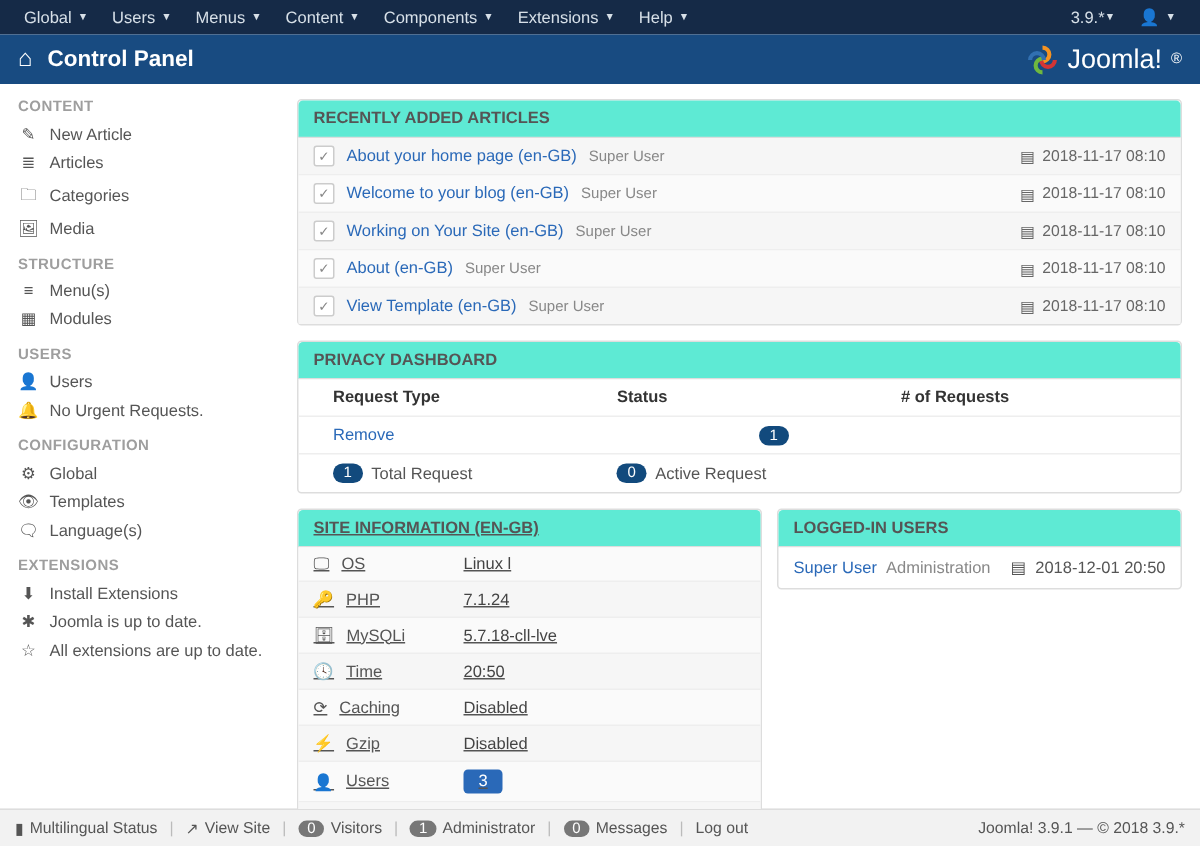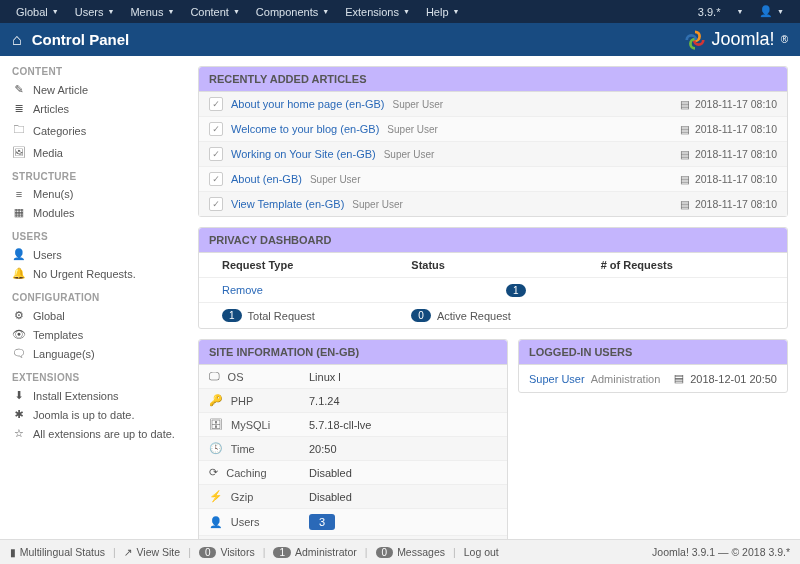--- a/index.html
+++ b/index.html
@@ -5,21 +5,21 @@
 *{box-sizing:border-box;margin:0;padding:0;font-family:"Helvetica Neue",Helvetica,Arial,sans-serif;}
 html,body{height:100%;}
 body{font-size:12px;color:#555;background:#fff;width:800px;height:564px;overflow:hidden;position:relative;}
 
 
 .top-menu{background:#152a47;color:#d7e0e8;height:23px;display:flex;align-items:center;padding:0 8px;font-size:11px;}
 .top-menu .menu-items{display:flex;gap:0;}
 .top-menu .menu-item{padding:0 8px;display:flex;align-items:center;gap:4px;cursor:pointer;}
 .top-menu .caret{font-size:7px;}
 .top-menu .spacer{flex:1;}
-.top-menu .ver{display:flex;align-items:center;gap:16px;padding:0 8px;}
+.top-menu .ver{display:flex;align-items:center;gap:0;padding:0 8px;}
 
 
 .cp-bar{background:#184b81;color:#fff;height:33px;display:flex;align-items:center;padding:0 12px;gap:10px;}
 .cp-bar .home-icon{font-size:16px;line-height:1;}
 .cp-bar .cp-title{font-size:15px;font-weight:700;}
 .cp-bar .spacer{flex:1;}
 .cp-bar .brand{display:flex;align-items:center;gap:6px;font-size:18px;font-weight:400;}
 .cp-bar .brand svg{width:22px;height:22px;}
 
 
@@ -28,21 +28,21 @@
 .content{flex:1;padding:10px 12px 0 10px;overflow:auto;}
 
 
 .sb-heading{color:#9e9e9e;font-size:10px;font-weight:bold;letter-spacing:.3px;margin:9px 0 3px 0;}
 .sb-heading.first{margin-top:0;}
 .sb-item{display:flex;align-items:center;gap:7px;padding:3px 0;color:#555;cursor:pointer;font-size:11px;}
 .sb-item .ic{width:14px;text-align:center;color:#555;font-size:11px;}
 
 
 .module{border:1px solid #ddd;border-radius:3px;margin-bottom:10px;background:#fff;}
-.module-header{background:#c4b5fd;border-bottom:1px solid #ddd;padding:6px 10px;font-size:11px;font-weight:bold;color:#555;border-radius:3px 3px 0 0;}
+.module-header{background:#5eead4;border-bottom:1px solid #ddd;padding:6px 10px;font-size:11px;font-weight:bold;color:#555;border-radius:3px 3px 0 0;}
 .module-body{padding:0;}
 
 
 .art-row{display:flex;align-items:center;border-bottom:1px solid #eee;padding:5px 10px;background:#fafafa;font-size:11px;gap:8px;}
 .art-row:nth-child(odd){background:#f6f6f6;}
 .art-row:last-child{border-bottom:none;}
 .art-check{width:14px;height:14px;border:1px solid #ccc;border-radius:2px;background:#fff;display:inline-flex;align-items:center;justify-content:center;color:#888;font-size:9px;}
 .art-link{color:#2a69b8;cursor:pointer;}
 .art-author{color:#888;font-size:10px;}
 .art-date{display:flex;align-items:center;gap:5px;font-size:10.5px;color:#666;}
@@ -51,21 +51,21 @@
 
 .priv-head{display:flex;padding:6px 10px;font-size:11px;font-weight:bold;color:#333;border-bottom:1px solid #eee;}
 .priv-head>div,.priv-row>div{flex:1;margin-left:13px;}
 .priv-row{display:flex;padding:6px 10px;font-size:11px;align-items:center;border-bottom:1px solid #eee;}
 .priv-row:last-child{border-bottom:none;}
 .badge-red{background:#a94442;color:#fff;border-radius:3px;padding:1px 6px;font-size:10px;}
 .badge-blue{background:#124a7d;color:#fff;border-radius:8px;padding:1px 7px;font-size:10px;}
 
 
 .two-col{display:flex;gap:10px;}
-.two-col>.left{flex:1;}
+.two-col>.left{flex:1;text-decoration:underline;}
 .two-col>.right{width:270px;}
 
 
 .si-row{display:flex;border-bottom:1px solid #eee;padding:5px 10px;font-size:11px;align-items:center;background:#fafafa;}
 .si-row:nth-child(even){background:#f6f6f6;}
 .si-row:last-child{border-bottom:none;}
 .si-label{width:100px;display:flex;align-items:center;gap:8px;color:#555;}
 .si-val{color:#444;}
 .btn-blue{background:#2a69b8;color:#fff;border-radius:3px;padding:2px 10px;display:inline-block;font-size:11px;}
 

